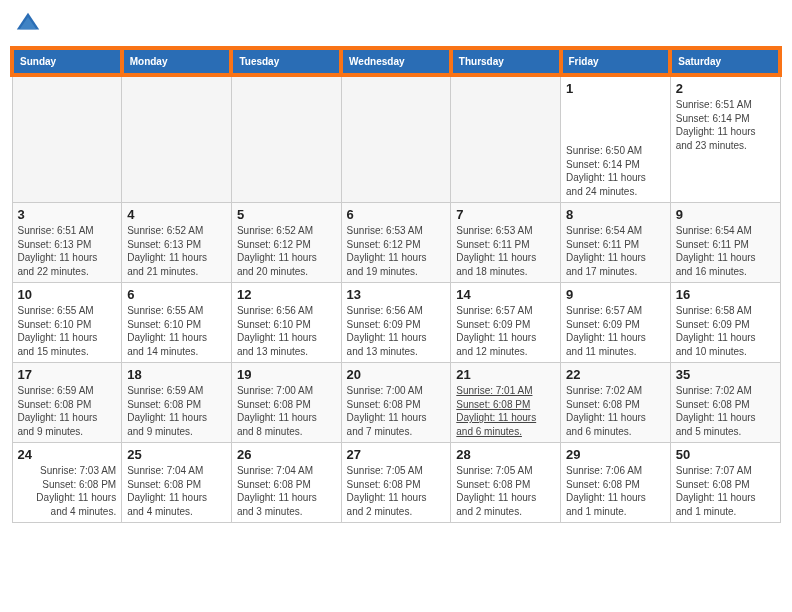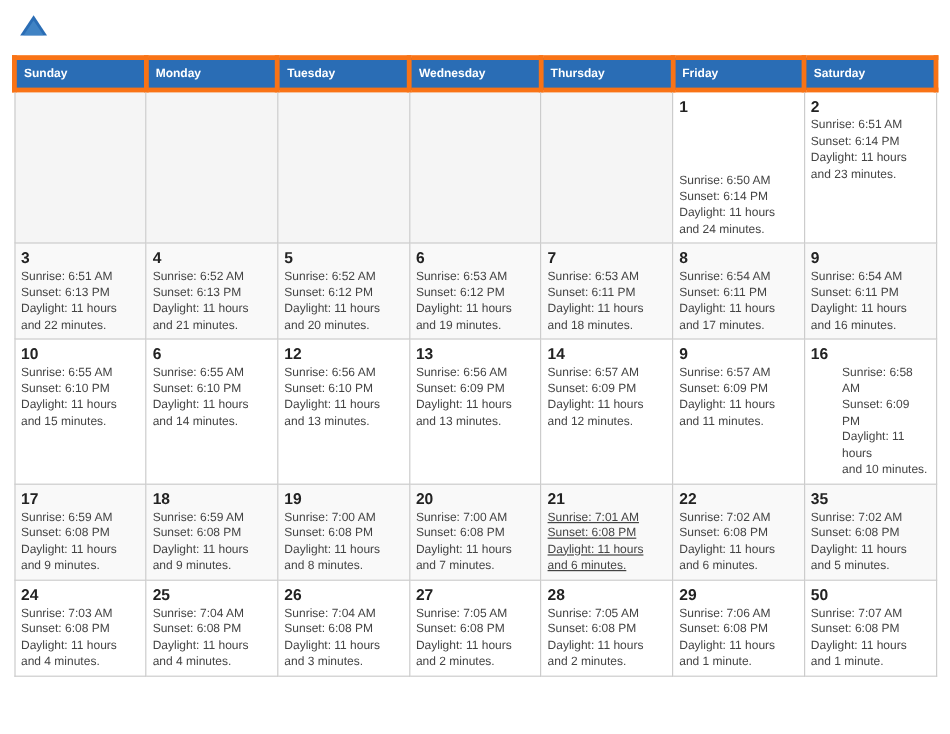--- a/index.html
+++ b/index.html
@@ -230,21 +230,21 @@
         </td>
         <td>
           <span class="day-num">9</span>
           <div class="day-info" style="white-space: pre-line;">Sunrise: 6:57 AM
 Sunset: 6:09 PM
 Daylight: 11 hours
 and 11 minutes.</div>
         </td>
         <td>
           <span class="day-num">16</span>
-          <div class="day-info" style="white-space: pre-line; margin-left: 26px;">Sunrise: 6:58 AM
+          <div class="day-info" style="white-space: pre-line;">Sunrise: 6:58 AM
 Sunset: 6:09 PM
 Daylight: 11 hours
 and 10 minutes.</div>
         </td>
       </tr>
       <tr>
         <td>
           <span class="day-num">17</span>
           <div class="day-info" style="white-space: pre-line;">Sunrise: 6:59 AM
 Sunset: 6:08 PM
@@ -290,21 +290,21 @@
           <span class="day-num">35</span>
           <div class="day-info" style="white-space: pre-line;">Sunrise: 7:02 AM
 Sunset: 6:08 PM
 Daylight: 11 hours
 and 5 minutes.</div>
         </td>
       </tr>
       <tr>
         <td>
           <span class="day-num">24</span>
-          <div class="day-info" style="white-space: pre-line;">Sunrise: 7:03 AM
+          <div class="day-info" style="white-space: pre-line; text-align: right;">Sunrise: 7:03 AM
 Sunset: 6:08 PM
 Daylight: 11 hours
 and 4 minutes.</div>
         </td>
         <td>
           <span class="day-num">25</span>
           <div class="day-info" style="white-space: pre-line;">Sunrise: 7:04 AM
 Sunset: 6:08 PM
 Daylight: 11 hours
 and 4 minutes.</div>

